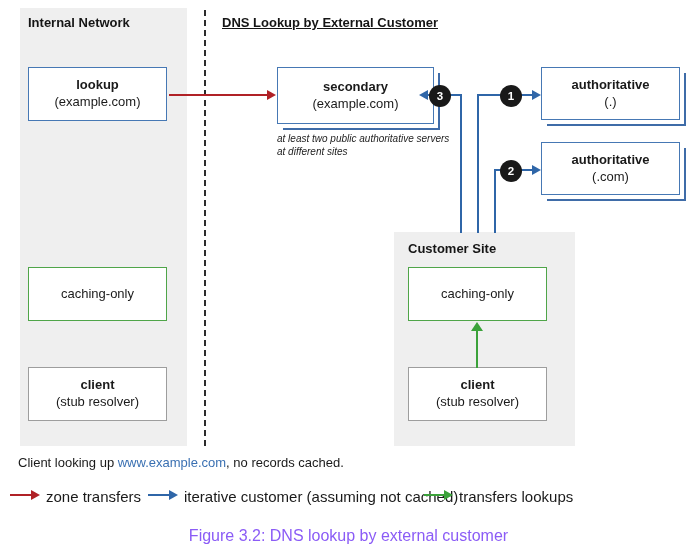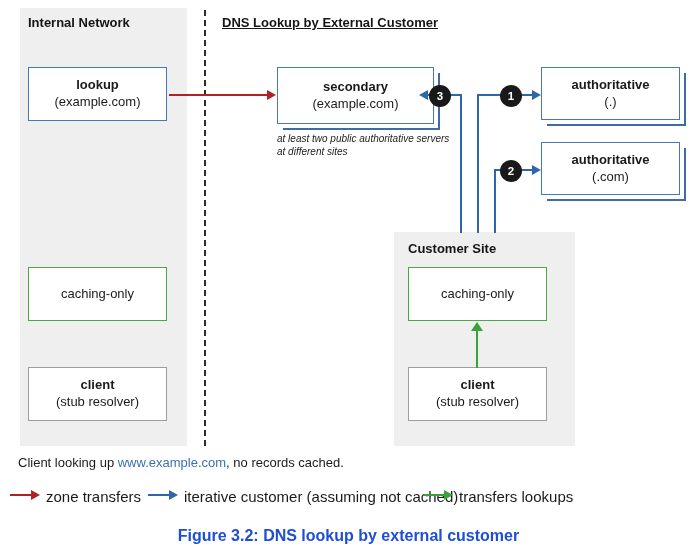--- a/index.html
+++ b/index.html
@@ -38,21 +38,21 @@
     color:#ffffff; font-size:11.5px; font-weight:bold; display:flex; align-items:center; justify-content:center; }
 
   .note { position:absolute; font-style:italic; font-size:10px; line-height:1.32; color:#222222; }
 
   .footer-note { position:absolute; left:10px; top:455px; font-size:13px;margin-left:8px; }
   .footer-note .link { color:#3a70b2; }
 
   .legend-label { position:absolute; top:488px; font-size:15px; white-space:nowrap; }
 
   .caption { position:absolute; left:0; top:527px; width:697px; text-align:center;
-    font-size:16px; font-weight:bold; color:#1d4ed8; }
+    font-size:16px; font-weight:normal; color:#8b5cf6; }
 </style>
 </head>
 <body>
 
 <div class="panel" style="left:20px; top:8px; width:167px; height:438px;"></div>
 <div class="panel" style="left:394px; top:232px; width:181px; height:214px;"></div>
 
 <div class="panel-title" style="left:28px; top:15px;">Internal Network</div>
 <div class="panel-title" style="left:222px; top:15px;text-decoration:underline;">DNS Lookup by External Customer</div>
 <div class="panel-title" style="left:408px; top:241px;">Customer Site</div>

